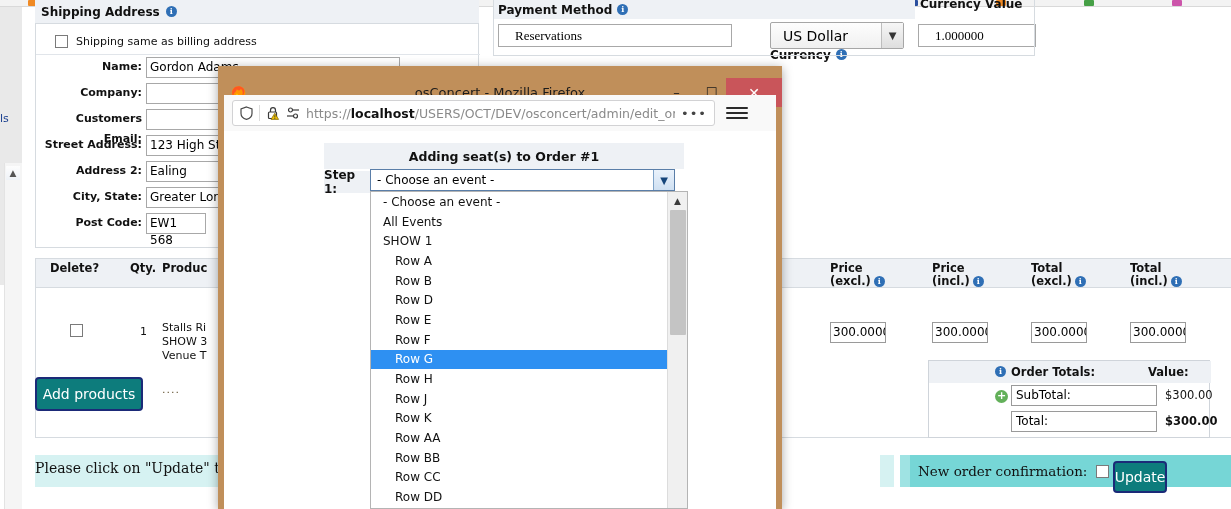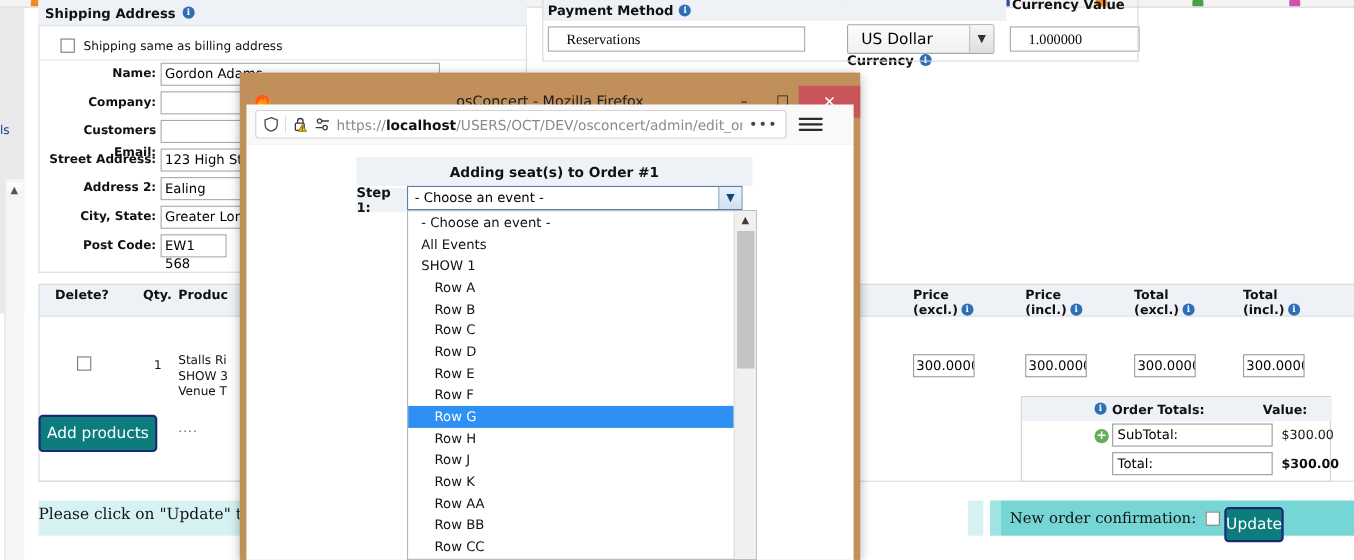--- a/index.html
+++ b/index.html
@@ -525,21 +525,20 @@
         <span class="sel-arrow">▼</span>
       </div>
 
       <div class="dropdown">
         <div class="dd-list" id="ddList">
             <div class="dd-item">- Choose an event -</div>
             <div class="dd-item">All Events</div>
             <div class="dd-item">SHOW 1</div>
             <div class="dd-item indent">Row A</div>
             <div class="dd-item indent">Row B</div>
-            <div class="dd-item indent">Row C</div>
             <div class="dd-item indent">Row D</div>
             <div class="dd-item indent">Row E</div>
             <div class="dd-item indent">Row F</div>
             <div class="dd-item indent selected">Row G</div>
             <div class="dd-item indent">Row H</div>
             <div class="dd-item indent">Row J</div>
             <div class="dd-item indent">Row K</div>
             <div class="dd-item indent">Row AA</div>
             <div class="dd-item indent">Row BB</div>
             <div class="dd-item indent">Row CC</div>

